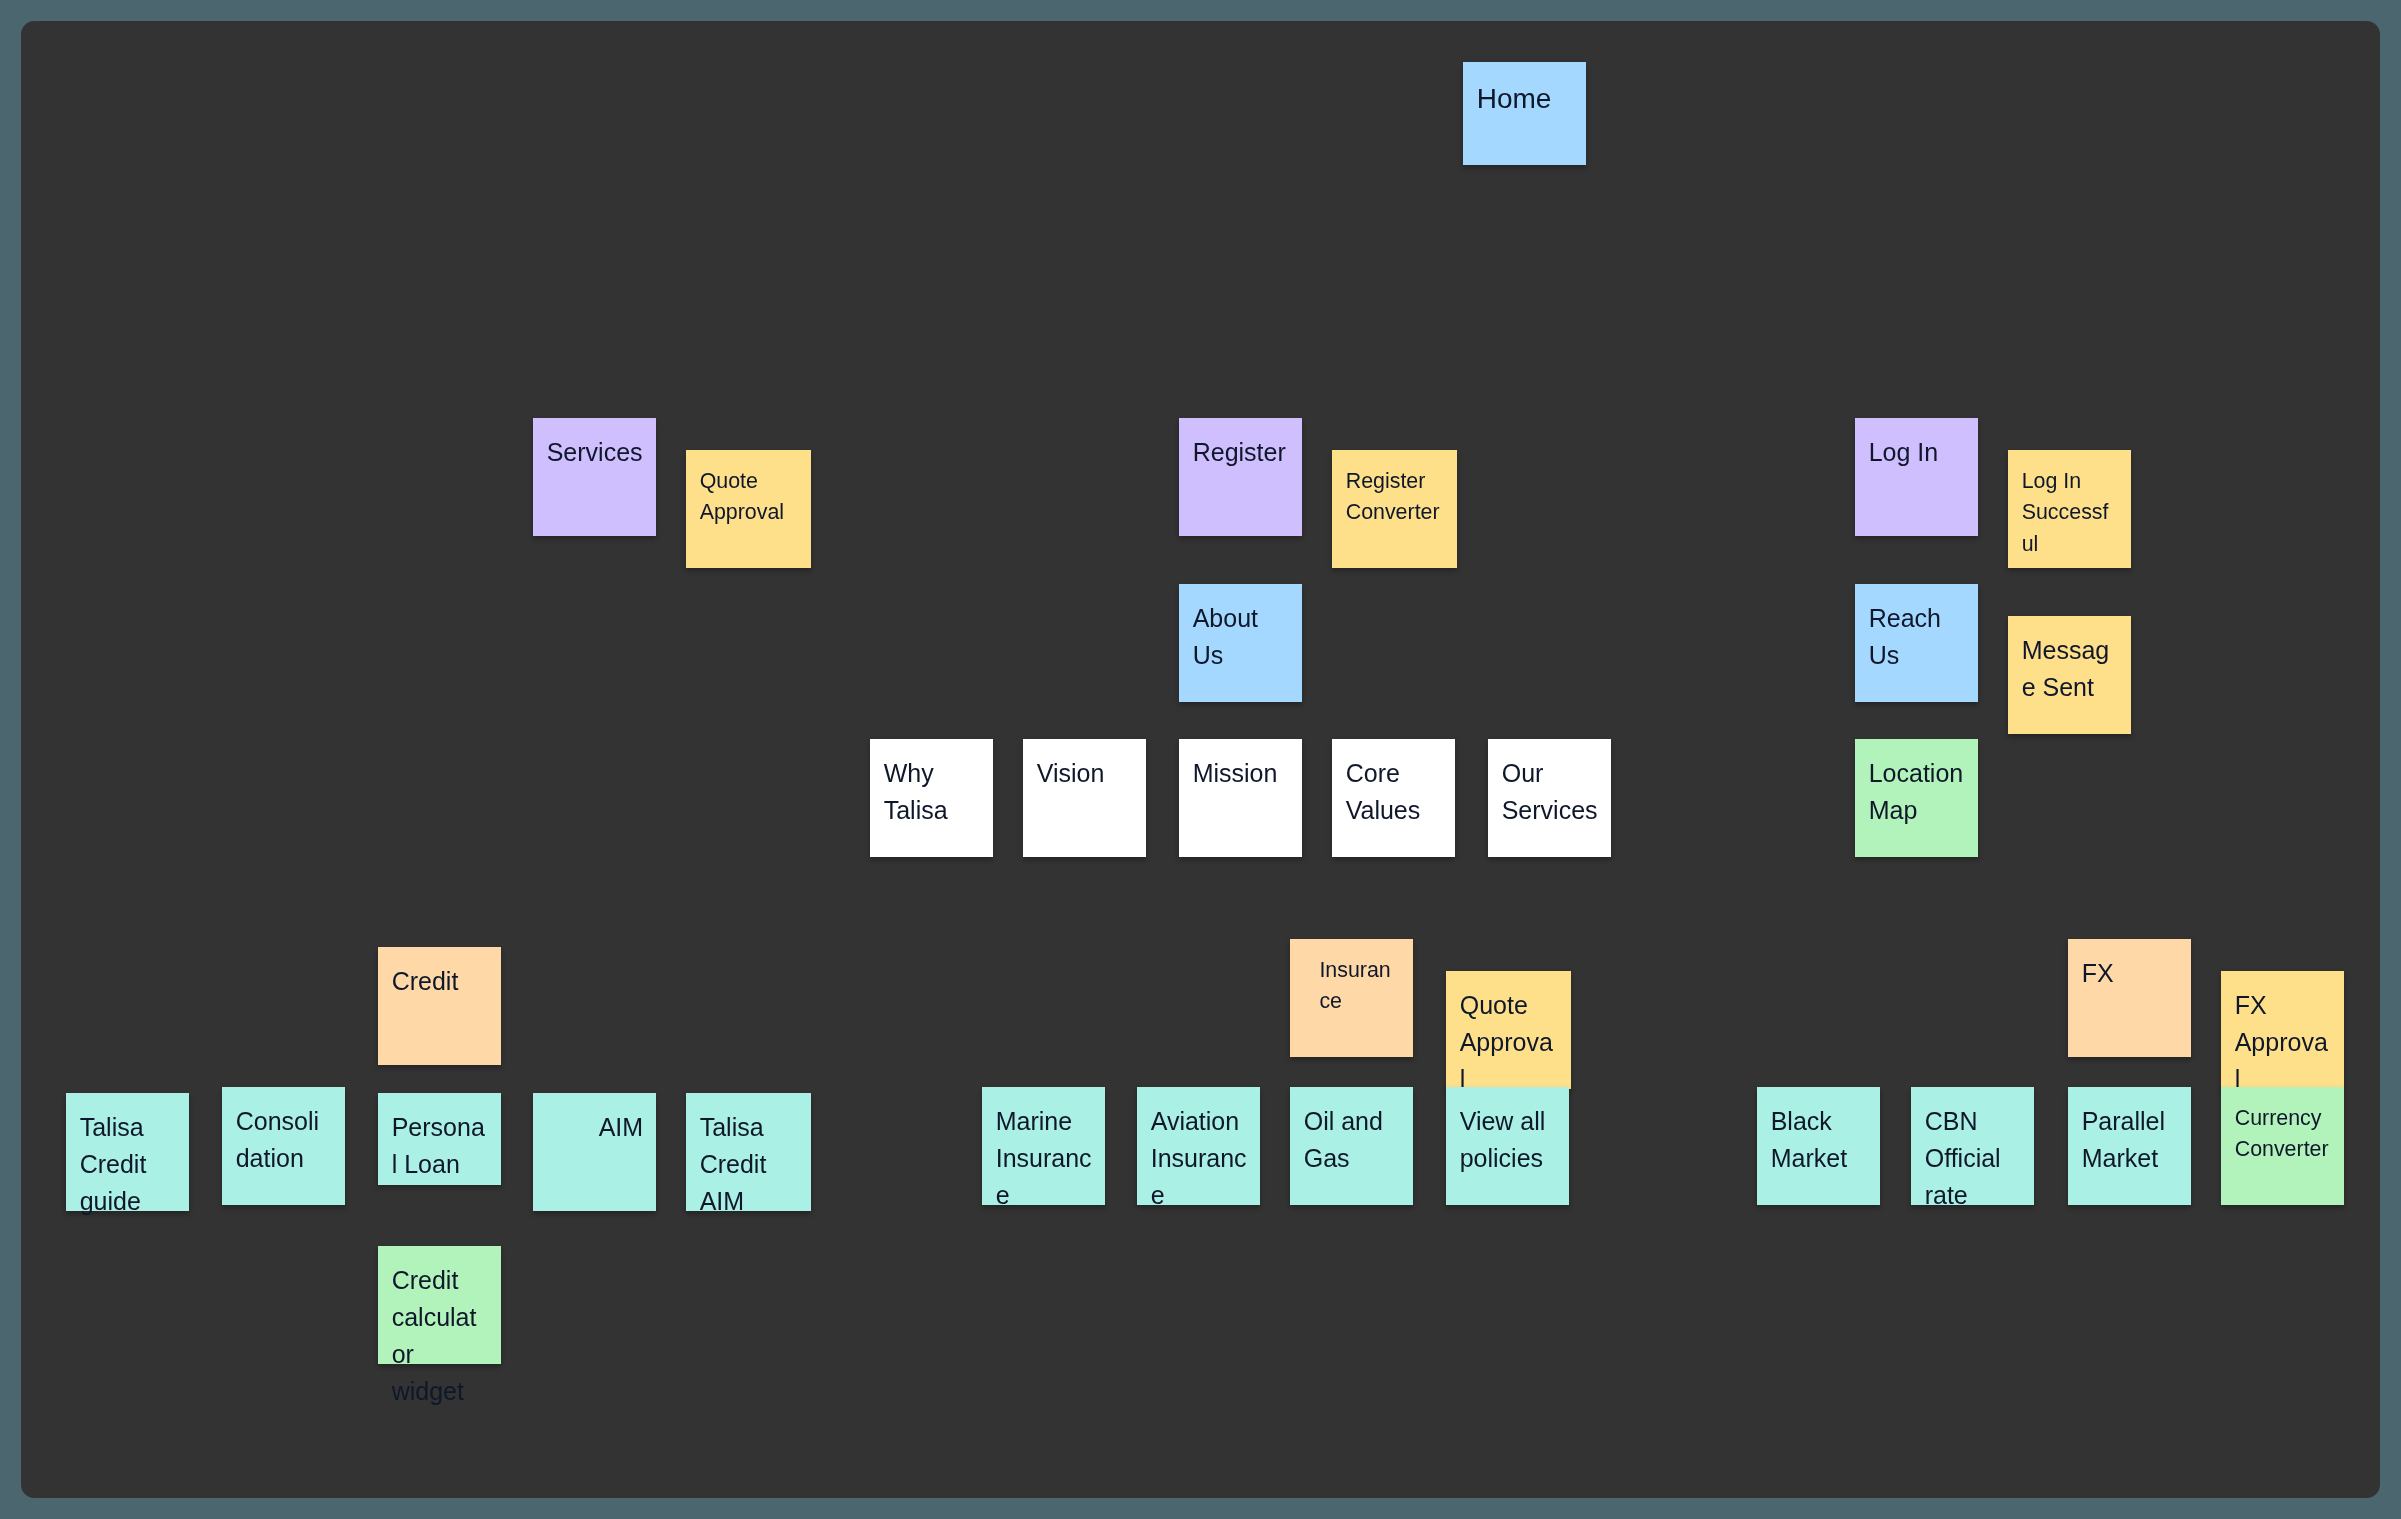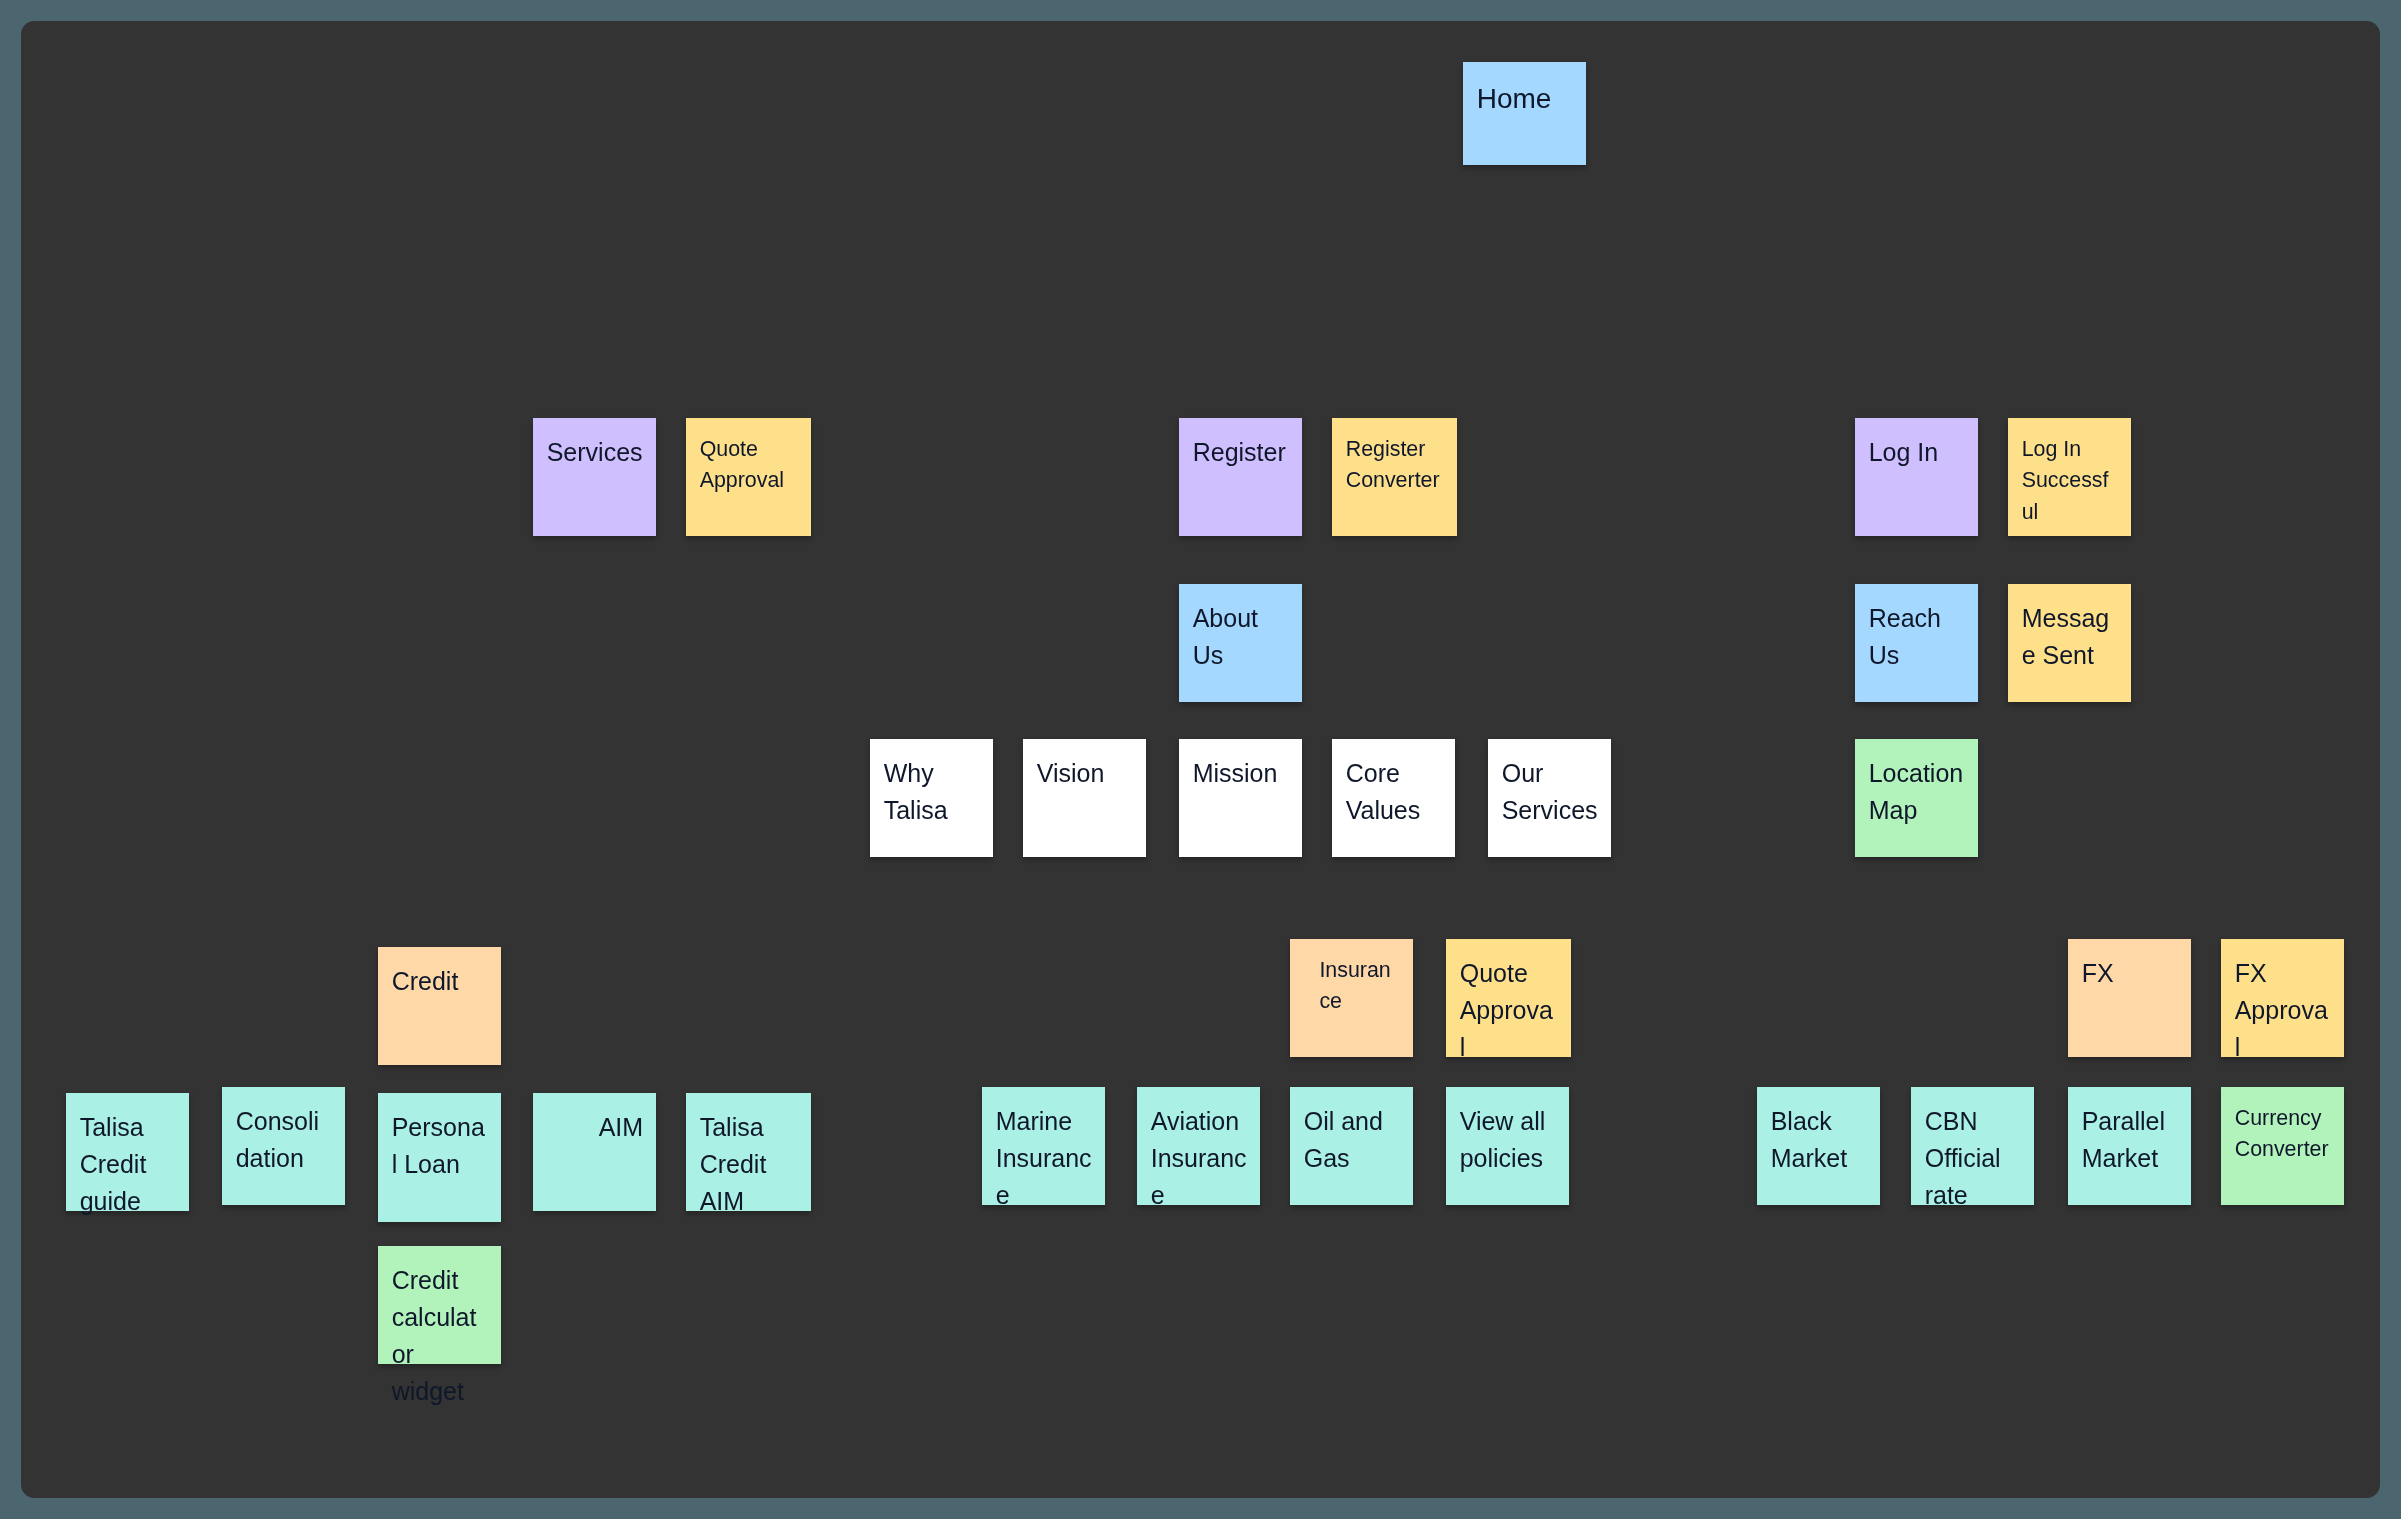--- a/index.html
+++ b/index.html
@@ -31,21 +31,21 @@
     hyphens: none;
     white-space: normal;
   }
   .card span { display: block; }
   .fs-lg { font-size: 28px; }
   .fs-md { font-size: 25px; }
   .fs-sm { font-size: 21.4px; }
   .c-blue   { background: #a5d8ff; }
   .c-green  { background: #b2f2bb; }
   .c-purple { background: #d0bfff; }
-  .c-yellow { background: #ffe08a; }
+  .c-yellow { background: #ffe08a; margin-top: 32px; }
   .c-orange { background: #ffd8a8; }
   .c-teal   { background: #aaf0e4; }
   .c-white  { background: #ffffff; }
 </style>
 </head>
 <body style="background: rgb(76, 102, 112);">
 
 <div id="canvas" style="background: rgb(51, 51, 51);">
     <div class="card c-blue fs-lg" style="left: 1442px; top: 41px; width: 123px; height: 103px;">
       <span>Home</span>
@@ -109,21 +109,21 @@
     </div>
     <div class="card c-yellow fs-md" style="left: 2200px; top: 918px; width: 123px; height: 118px;">
       <span>FX Approval</span>
     </div>
     <div class="card c-teal fs-md" style="left: 45px; top: 1072px; width: 123px; height: 118px;">
       <span>Talisa Credit guide</span>
     </div>
     <div class="card c-teal fs-md" style="left: 201px; top: 1066px; width: 123px; height: 118px;">
       <span>Consolidation</span>
     </div>
-    <div class="card c-teal fs-md" style="left: 357px; top: 1072px; width: 123px; height: 129px;">
+    <div class="card c-teal fs-md" style="left: 357px; top: 1072px; width: 123px; height: 92px;">
       <span>Personal Loan</span>
     </div>
     <div class="card c-teal fs-md" style="left: 512px; top: 1072px; width: 123px; height: 118px; text-align: right;">
       <span>AIM</span>
     </div>
     <div class="card c-teal fs-md" style="left: 665px; top: 1072px; width: 125px; height: 118px;">
       <span>Talisa Credit AIM</span>
     </div>
     <div class="card c-green fs-md" style="left: 357px; top: 1225px; width: 123px; height: 118px;">
       <span>Credit calculator widget</span>

